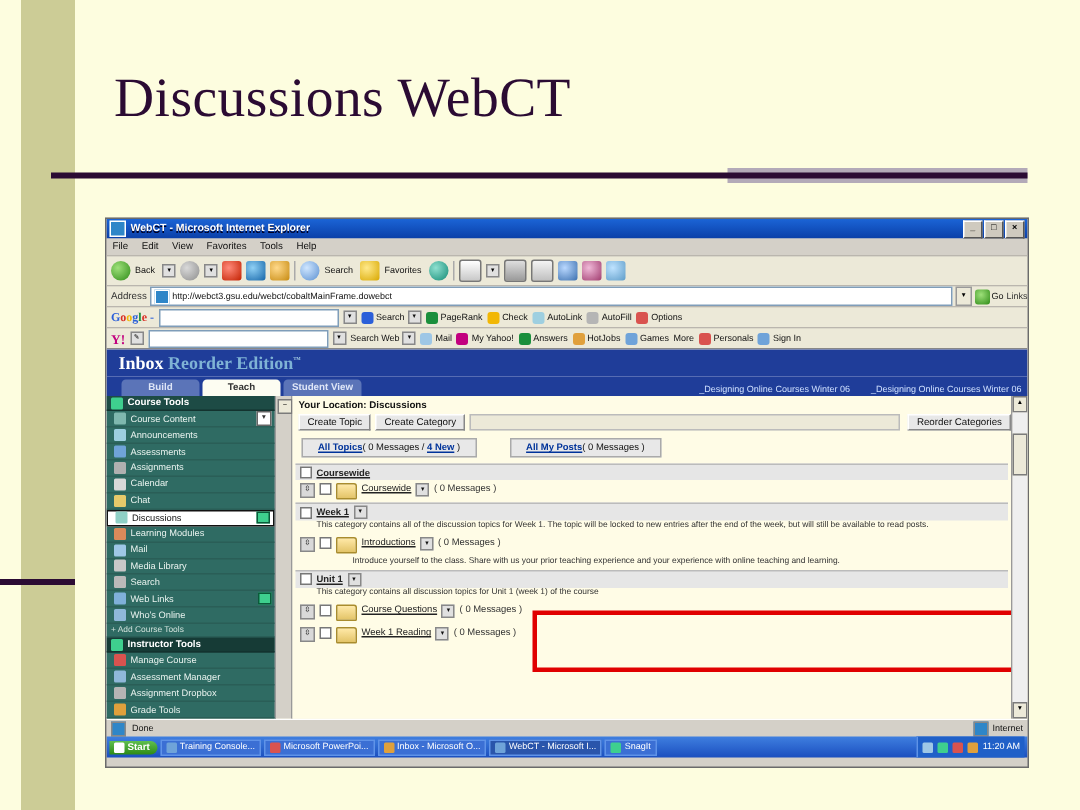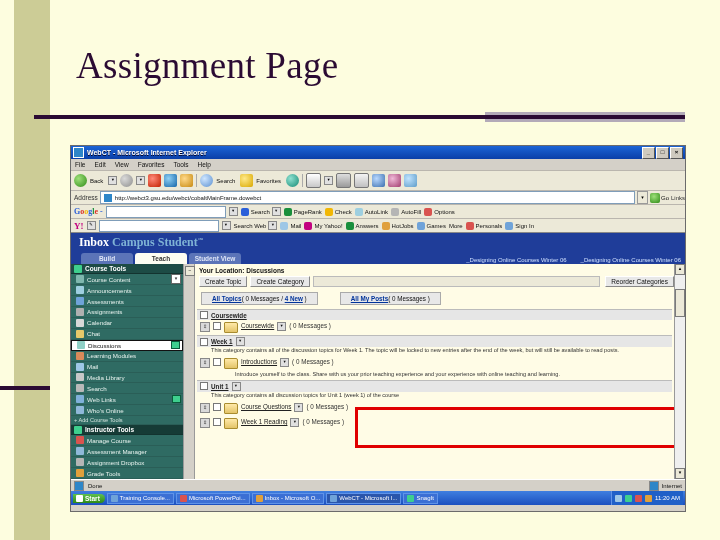--- a/index.html
+++ b/index.html
@@ -168,21 +168,21 @@
 </head>
 <body>
 
 <div class="slide">
 
   <div class="left-band"></div>
   <div class="rule-gray"></div>
   <div class="rule-main"></div>
   <div class="rule-short"></div>
 
-  <div class="slide-title">Assignment Page</div>
+  <div class="slide-title">Discussions WebCT</div>
 
   <div class="shot">
 
     <div class="titlebar">
       <span class="tb-icon"></span>
       <span class="tb-title">WebCT - Microsoft Internet Explorer</span>
       <span class="tb-btns">
         <span class="tb-btn">_</span>
         <span class="tb-btn">□</span>
         <span class="tb-btn">×</span>
@@ -306,21 +306,21 @@
         </span>
       <span class="gitem">
           <span class="gdot" style="background:#6fa3d9"></span>
           <span>Sign In</span>
         </span>
     </div>
 
     <div class="page">
 
       <div class="webct-band">
-        <span class="wc-logo"><span>Inbox</span> <span class="ce">Campus Student</span><span class="wc-tm">™</span></span>
+        <span class="wc-logo"><span>Inbox</span> <span class="ce">Reorder Edition</span><span class="wc-tm">™</span></span>
       </div>
 
       <div class="tabbar">
         <span class="tab">Build</span>
         <span class="tab active">Teach</span>
         <span class="tab">Student View</span>
         <span class="crumbs">
           <span>_Designing Online Courses Winter 06</span>
           <span>_Designing Online Courses Winter 06</span>
         </span>

